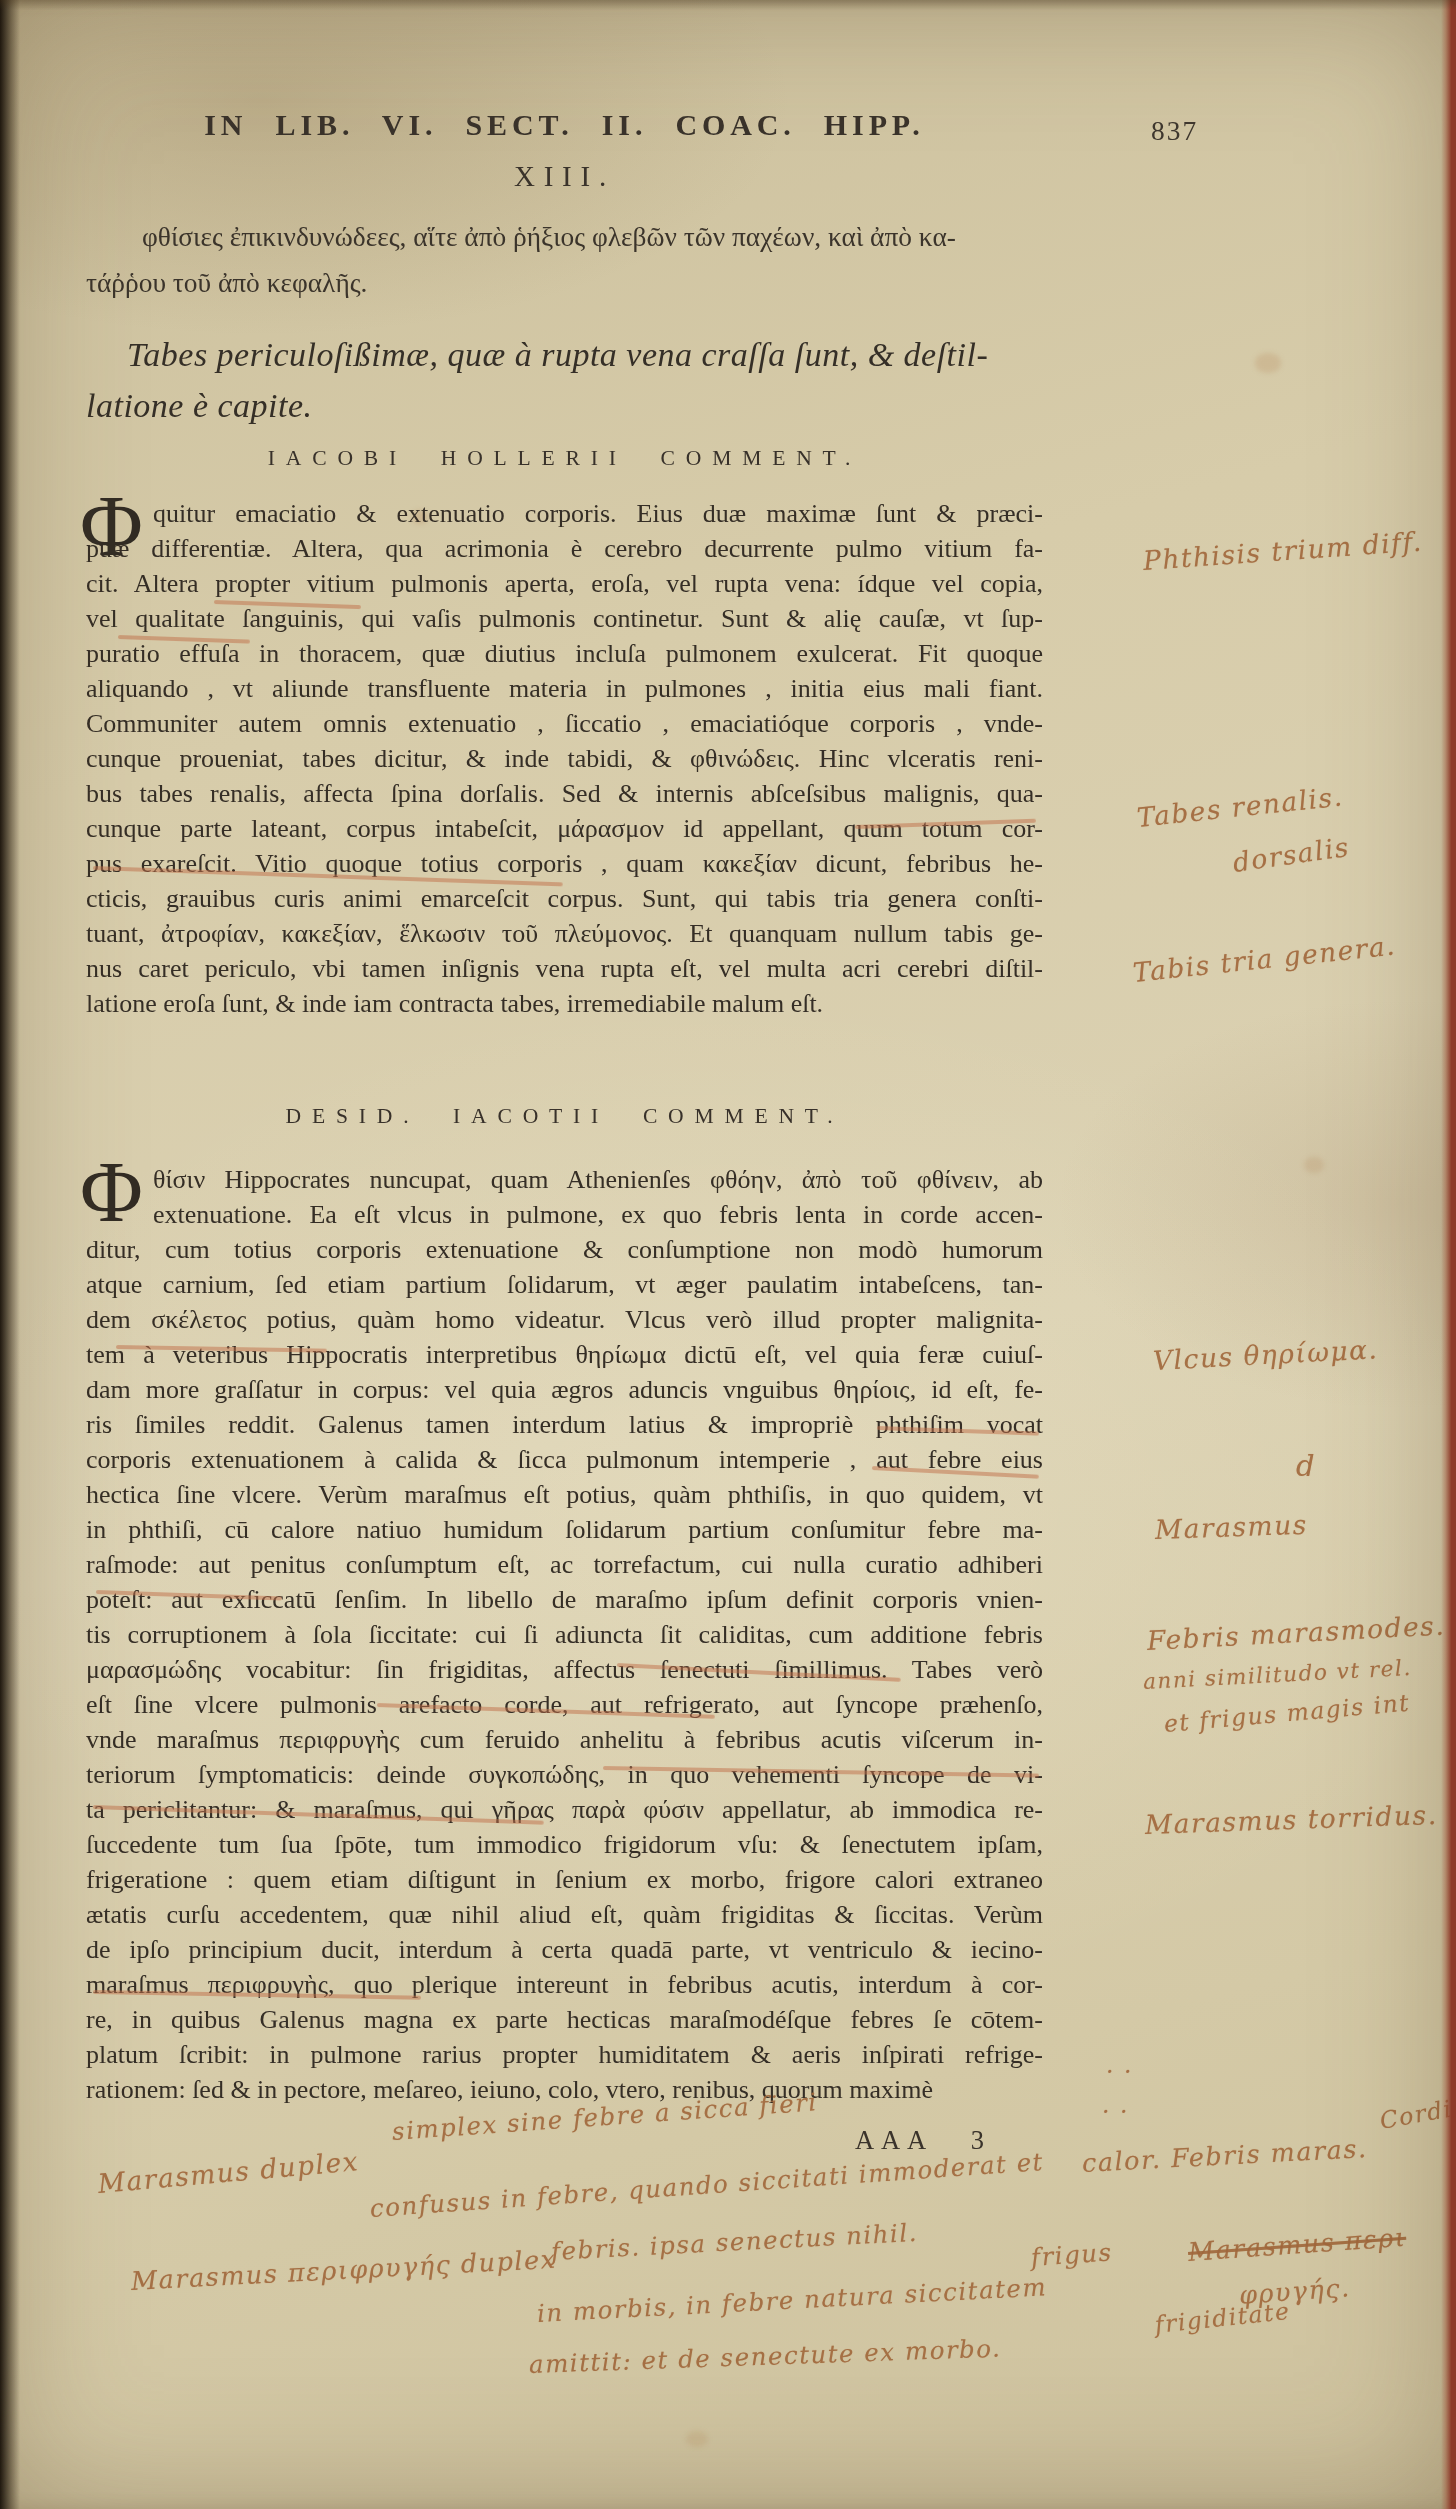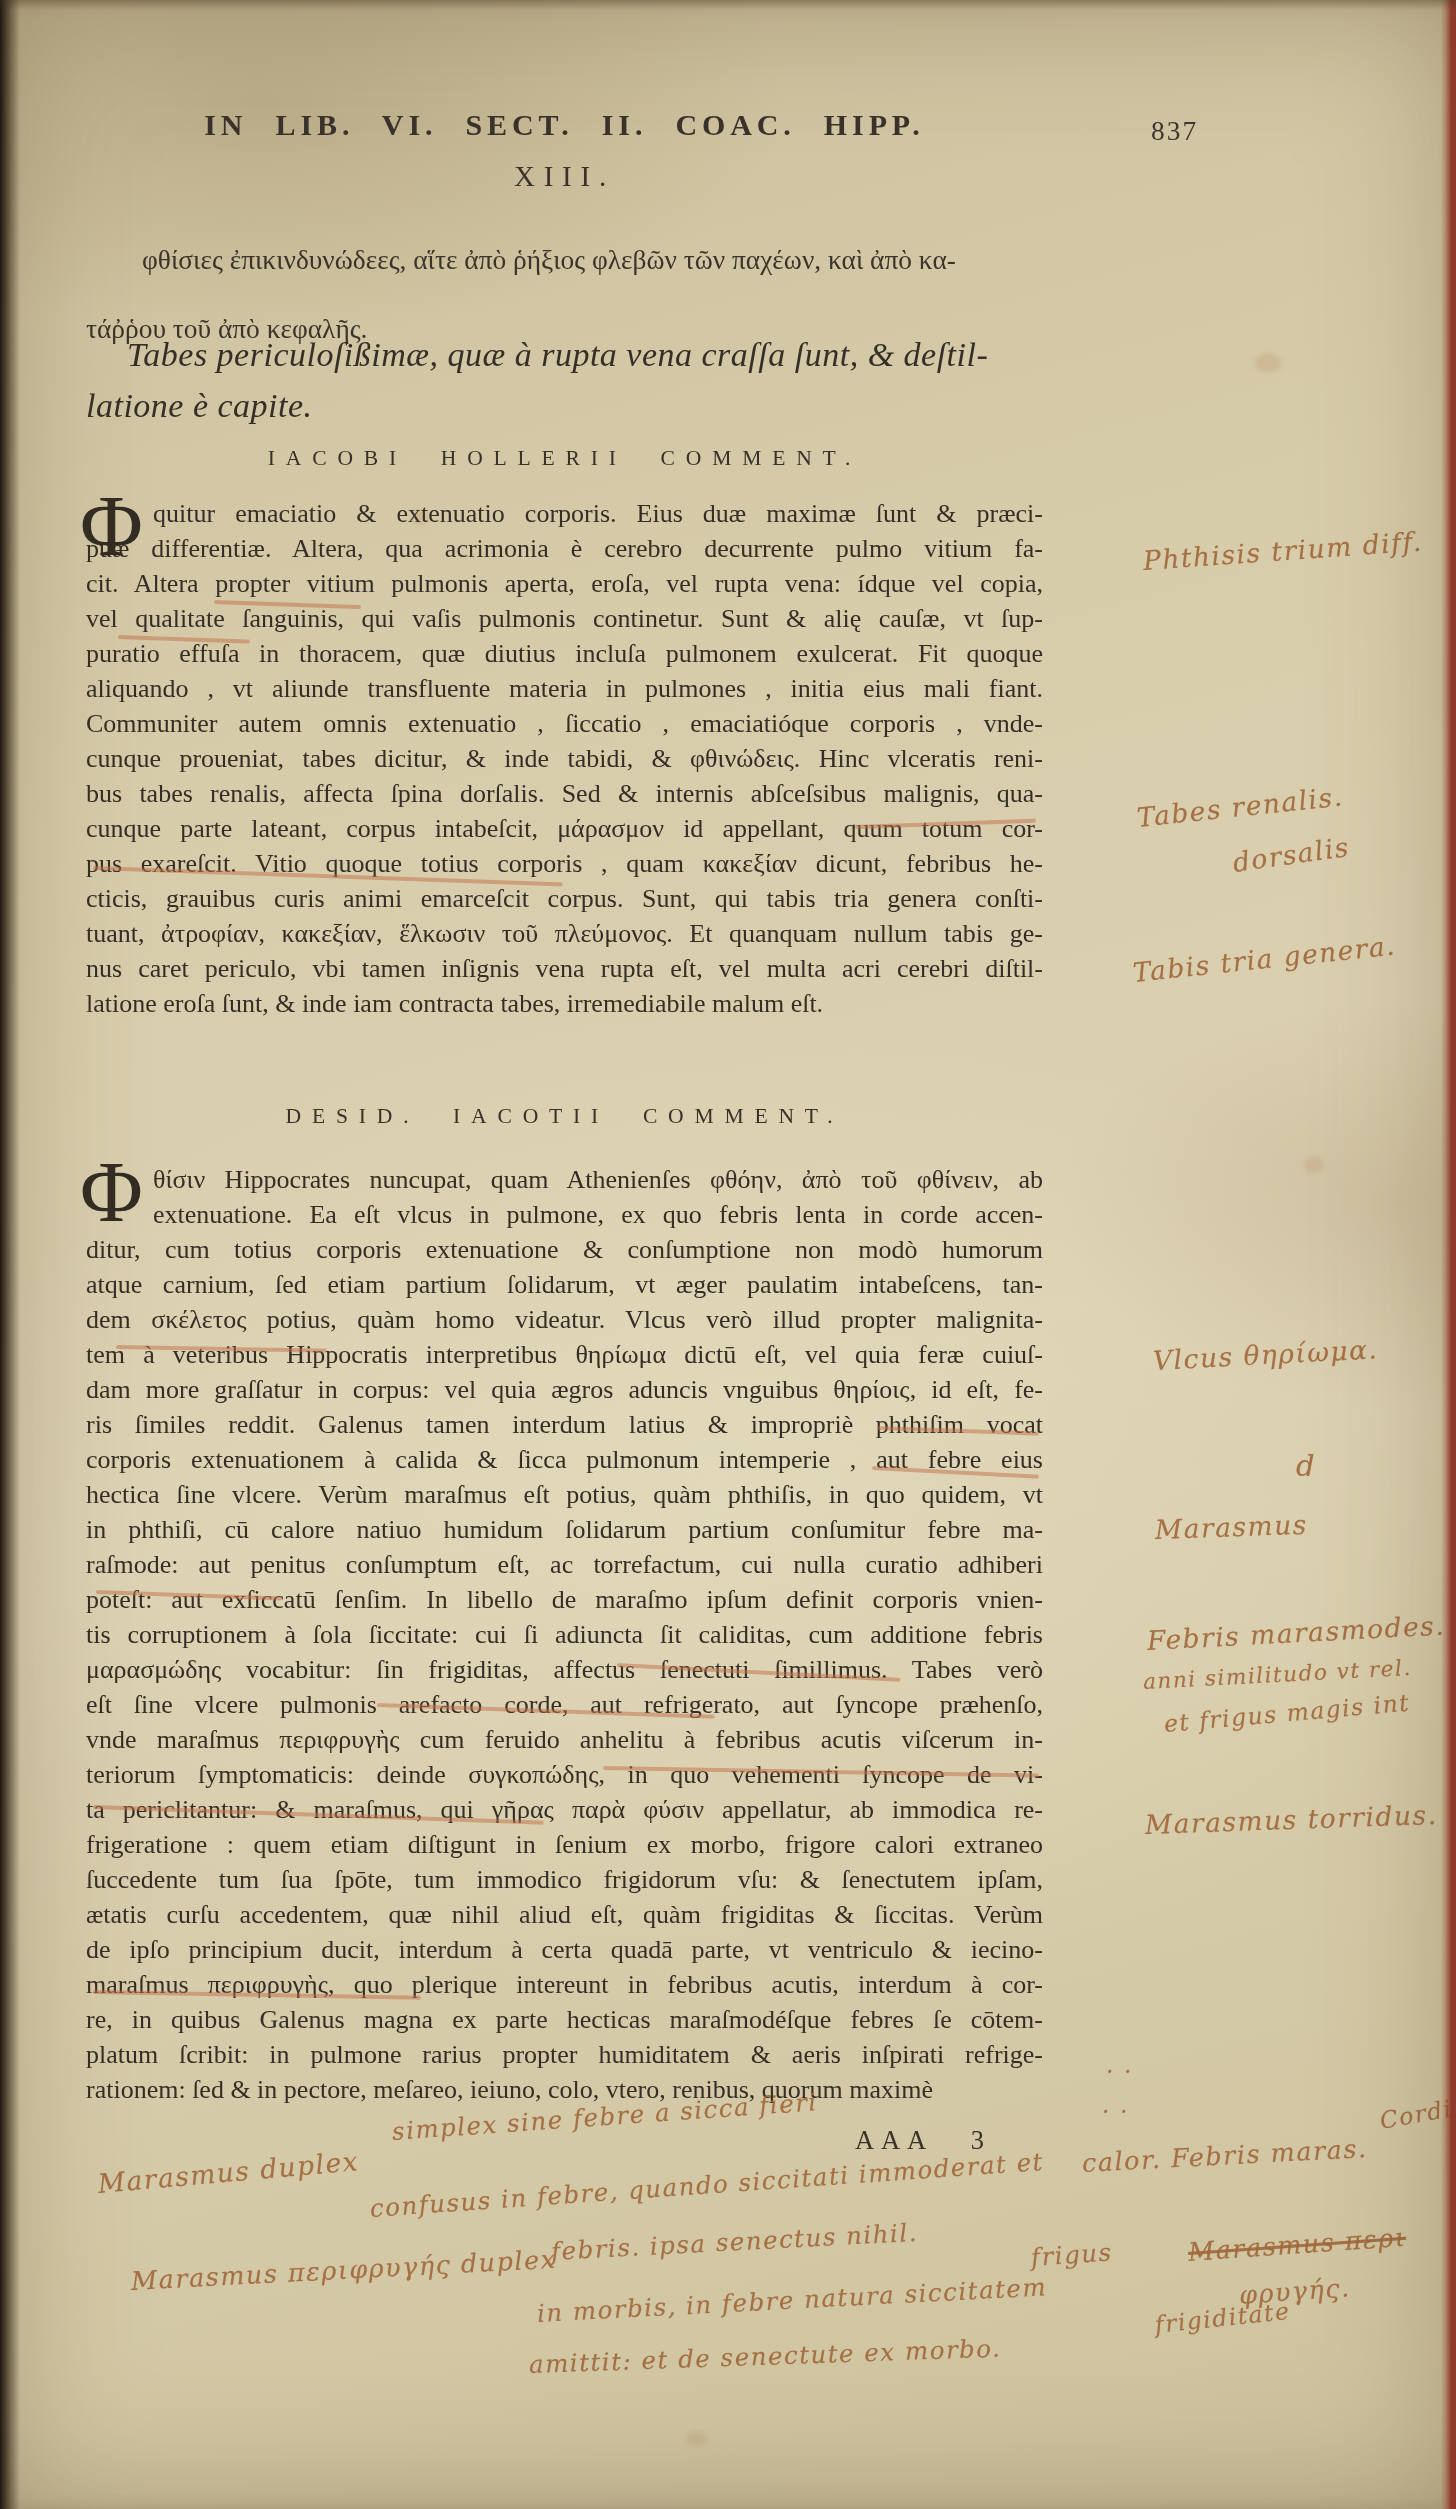--- a/index.html
+++ b/index.html
@@ -26,21 +26,21 @@
   .edge-top{position:absolute;left:0;right:0;top:0;height:9.8px;
     background:linear-gradient(to bottom, rgba(70,52,28,.35), transparent);z-index:5;}
   .fox{position:absolute;border-radius:50%;filter:blur(2.9px);pointer-events:none;}
 
   .col{position:absolute;left:86px;width:957px;}
   .running-title{top:108px;text-align:center;font-size:30px;letter-spacing:4.9px;word-spacing:15.7px;color:#3a332b;font-weight:bold;}
   .page-number{position:absolute;left:1151px;top:116px;font-size:27.4px;letter-spacing:2px;color:#3f382f;}
   .chapter-number{top:160px;text-align:center;font-size:29px;letter-spacing:8.8px;color:#3a332b;}
 
   .epigraph{top:214px;font-size:27.4px;color:#3b342b;}
-  .epigraph .tline{line-height:46px;white-space:nowrap;margin-top:23px;}
+  .epigraph .tline{line-height:46px;white-space:nowrap;}
   .epigraph .tline:first-child{margin-left:56px;}
 
   .italic-heading{top:329px;font-style:italic;font-size:34px;color:#352f27;}
   .italic-heading .tline{line-height:51px;white-space:nowrap;letter-spacing:0.5px;}
   .italic-heading .tline:first-child{margin-left:41px;}
 
   .comment-heading{text-align:center;font-size:21.6px;letter-spacing:10.8px;word-spacing:17.6px;color:#38312a;}
   #s1-heading{top:446px;} #s2-heading{top:1104px;}
 
   .body-par{font-size:26px;}
@@ -122,22 +122,22 @@
       <div class="tline">hectica ſine vlcere. Verùm maraſmus eſt potius, quàm phthiſis, in quo quidem, vt</div>
       <div class="tline">in phthiſi, cū calore natiuo humidum ſolidarum partium conſumitur febre ma-</div>
       <div class="tline">raſmode: aut penitus conſumptum eſt, ac torrefactum, cui nulla curatio adhiberi</div>
       <div class="tline">poteſt: aut exſiccatū ſenſim. In libello de maraſmo ipſum definit corporis vnien-</div>
       <div class="tline">tis corruptionem à ſola ſiccitate: cui ſi adiuncta ſit caliditas, cum additione febris</div>
       <div class="tline">μαρασμώδης vocabitur: ſin frigiditas, affectus ſenectuti ſimillimus. Tabes verò</div>
       <div class="tline">eſt ſine vlcere pulmonis arefacto corde, aut refrigerato, aut ſyncope præhenſo,</div>
       <div class="tline">vnde maraſmus περιφρυγὴς cum feruido anhelitu à febribus acutis viſcerum in-</div>
       <div class="tline">teriorum ſymptomaticis: deinde συγκοπώδης, in quo vehementi ſyncope de vi-</div>
       <div class="tline">ta periclitantur: &amp; maraſmus, qui γῆρας παρὰ φύσιν appellatur, ab immodica re-</div>
+      <div class="tline">ſuccedente tum ſua ſpōte, tum immodico frigidorum vſu: &amp; ſenectutem ipſam,</div>
       <div class="tline">frigeratione : quem etiam diſtigunt in ſenium ex morbo, frigore calori extraneo</div>
-      <div class="tline">ſuccedente tum ſua ſpōte, tum immodico frigidorum vſu: &amp; ſenectutem ipſam,</div>
       <div class="tline">ætatis curſu accedentem, quæ nihil aliud eſt, quàm frigiditas &amp; ſiccitas. Verùm</div>
       <div class="tline">de ipſo principium ducit, interdum à certa quadā parte, vt ventriculo &amp; iecino-</div>
       <div class="tline">maraſmus περιφρυγὴς, quo plerique intereunt in febribus acutis, interdum à cor-</div>
       <div class="tline">re, in quibus Galenus magna ex parte hecticas maraſmodéſque febres ſe cōtem-</div>
       <div class="tline">platum ſcribit: in pulmone rarius propter humiditatem &amp; aeris inſpirati refrige-</div>
       <div class="tline t-last">rationem: ſed &amp; in pectore, meſareo, ieiuno, colo, vtero, renibus, quorum maximè</div>
     </div>
 
   <div class="signature-mark">AAA 3</div>
 

